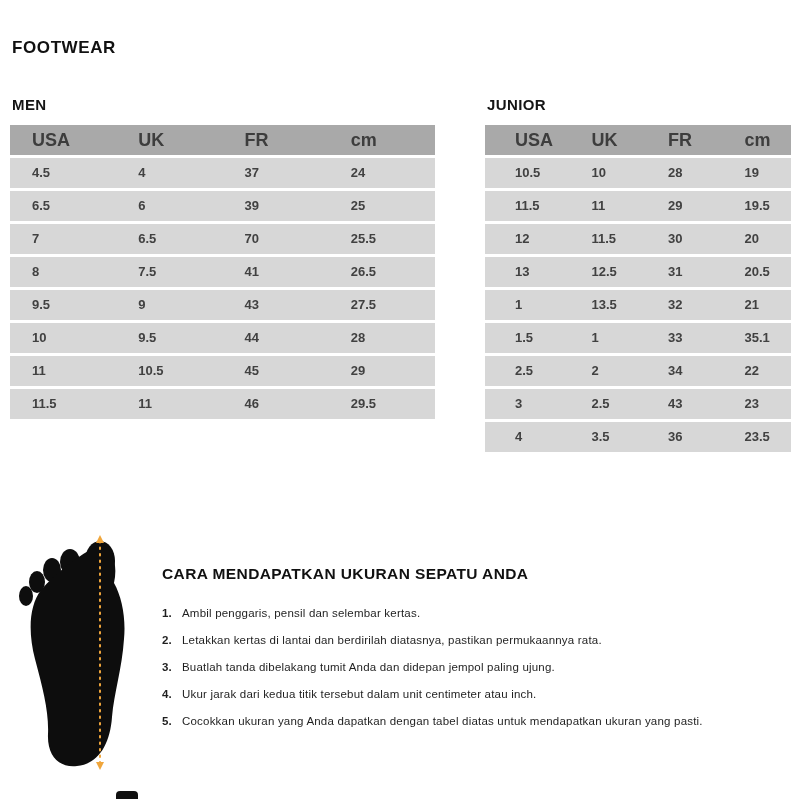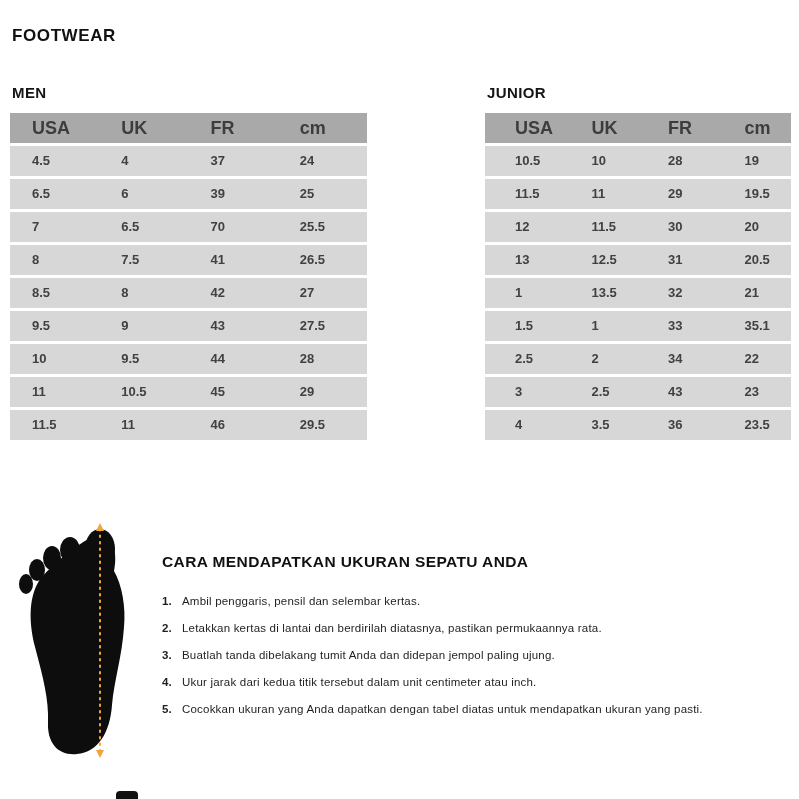--- a/index.html
+++ b/index.html
@@ -4,37 +4,37 @@
 <style>
   * { box-sizing: border-box; }
   html, body { margin: 0; padding: 0; background: #ffffff; }
   body {
     width: 799px; height: 799px;
     font-family: "Liberation Sans", sans-serif;
     color: #1a1a1a;
     position: relative;
     overflow: hidden;
   }
-  .page { padding: 26px 8px 0 10px; }
+  .page { padding: 38px 8px 0 10px; }
 
   .page-title {
     font-size: 17px;
     font-weight: bold;
     letter-spacing: 0.6px;
     color: #111;
     margin: 0 0 38px 2px;
   }
 
   .tables-row {
     display: flex;
     justify-content: space-between;
     align-items: flex-start;
     padding-right: 0;
   }
-  .table-block { width: 357px; }
+  .table-block { width: 425px; }
   .table-block.junior { width: 306px; }
 
   .table-title {
     font-size: 15px;
     font-weight: bold;
     letter-spacing: 0.4px;
     color: #151515;
     margin: 0 0 12px 2px;
   }
 
@@ -161,26 +161,20 @@
               <td>7</td>
               <td>6.5</td>
               <td>70</td>
               <td>25.5</td>
             </tr>
             <tr>
               <td>8</td>
               <td>7.5</td>
               <td>41</td>
               <td>26.5</td>
-            </tr>
-            <tr>
-              <td>8.5</td>
-              <td>8</td>
-              <td>42</td>
-              <td>27</td>
             </tr>
             <tr>
               <td>9.5</td>
               <td>9</td>
               <td>43</td>
               <td>27.5</td>
             </tr>
             <tr>
               <td>10</td>
               <td>9.5</td>

